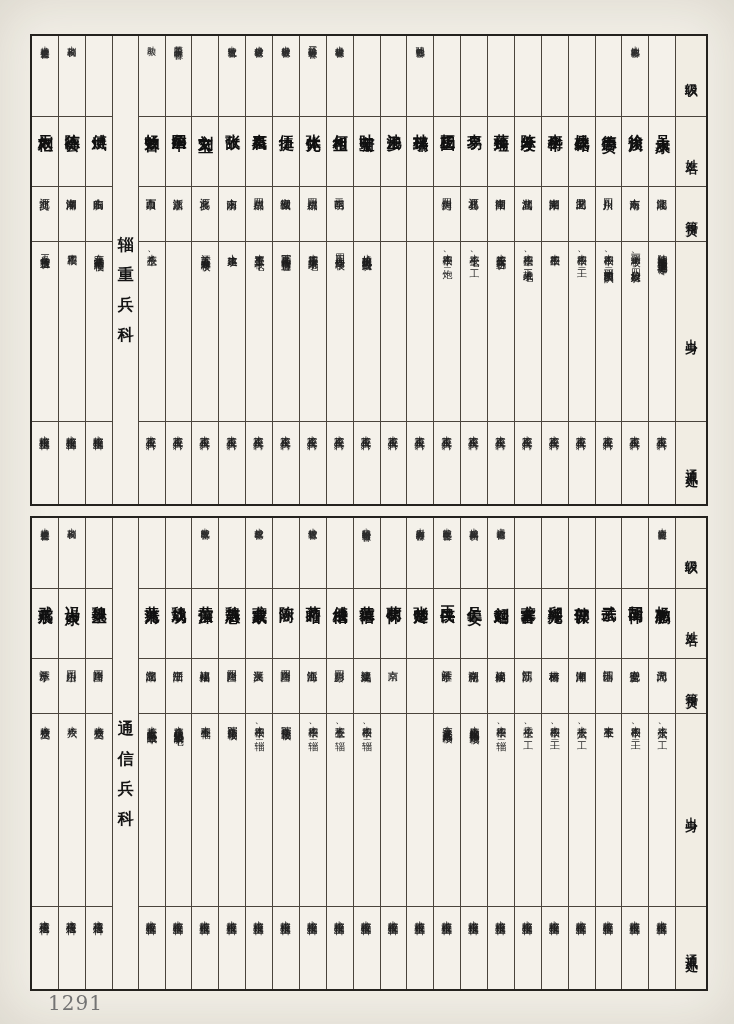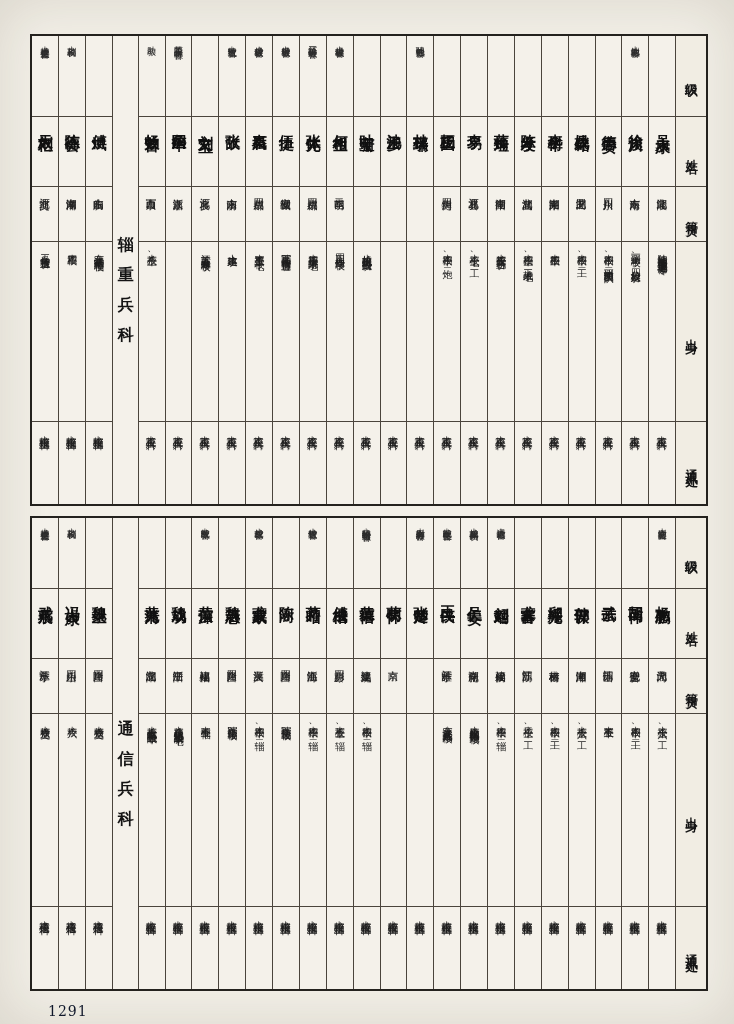--- a/index.html
+++ b/index.html
@@ -51,23 +51,23 @@
   .place-cell .vtext { font-size: 10.5px; letter-spacing: .5px; }
   .background-cell { height: var(--bg); padding-top: 4px; }
   .background-cell .vtext { font-size: 10px; line-height: 1.18; letter-spacing: .8px; }
   .contact-cell { height: var(--contact); padding-top: 5px; }
   .contact-cell .vtext { font-size: 10.5px; letter-spacing: 1px; }
   .hdr { align-items: center; padding-top: 0; }
   .hdr .vtext { font-size: 12.5px; font-weight: 700; letter-spacing: 3px; color: #151515; }
   .section-cell { flex: 1 1 auto; align-items: center; border-top: none; }
   .section-label { font-size: 16px; font-weight: 700; letter-spacing: 30px; padding-top: 26px; color: #141414; }
   .page-number {
-    margin: 12px 0 0 18px;
+    margin: 0 0 0 18px;
     font-family: "DejaVu Serif", serif;
-    font-size: 14px; color: #0f172a;
+    font-size: 20px; color: #737373;
     letter-spacing: 1px;
   }
 </style>
 </head>
 <body>
 
 <div class="page">
   <div class="grid-table table-upper">
       <div class="col person-col">
         <div class="cell rank-cell">

